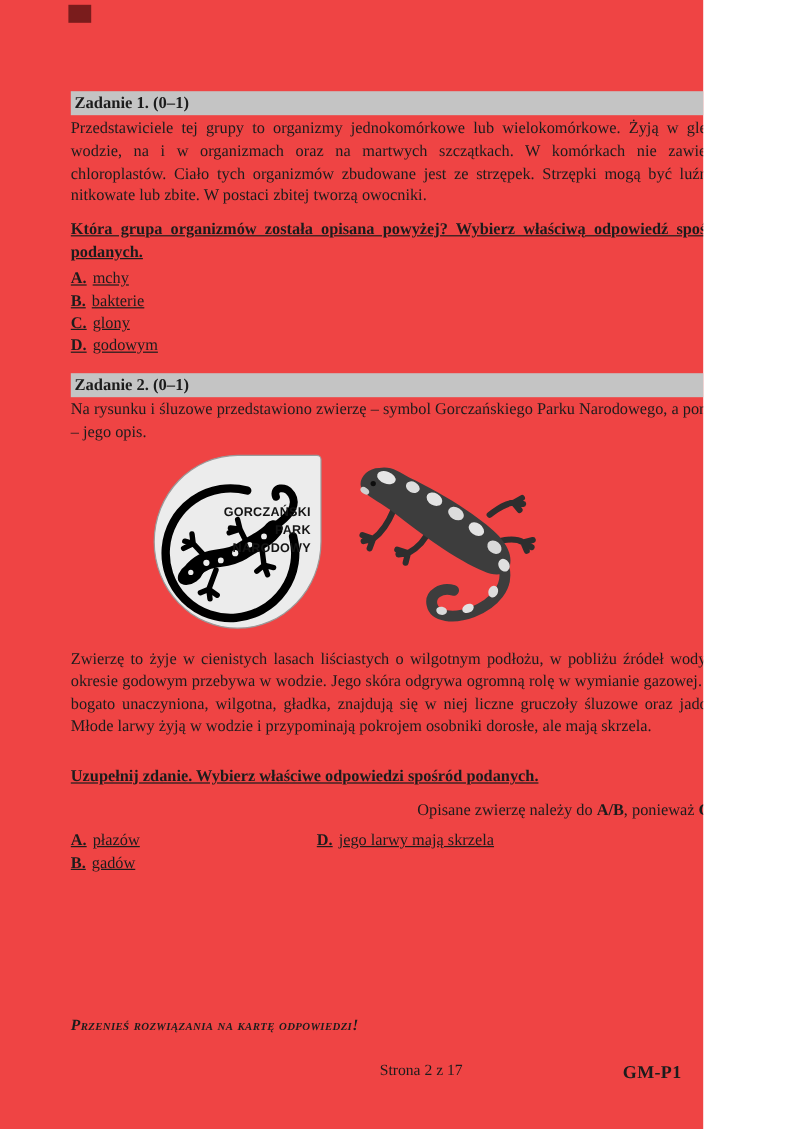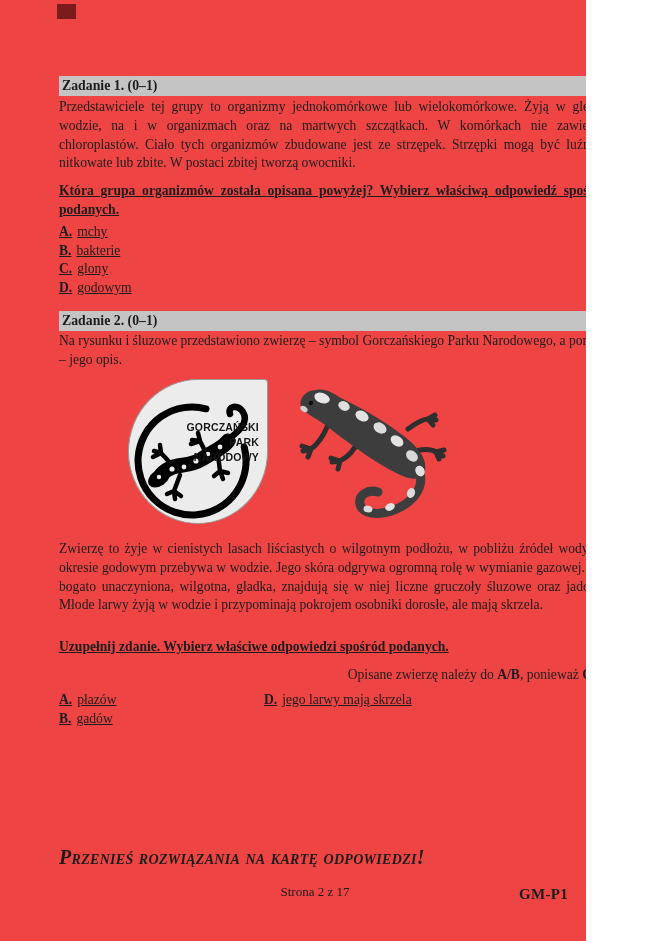--- a/index.html
+++ b/index.html
@@ -39,25 +39,26 @@
     font-size:10.5px; line-height:15px; color:#151515; letter-spacing:.2px;margin-top:24px;
   }
 
   
   .photo { position:absolute; left:292px; top:381px; width:168px; height:142px; }
 
   
   .footer-instr {
     position:absolute; left:59px; top:846px; width:550px;
     font-style:italic; font-weight:bold; font-variant:small-caps;
-    font-size:20px; letter-spacing:.3px;
+    font-size:13px; letter-spacing:.3px;
   }
   .page-num {
     position:absolute; left:0; top:884px; width:630px; text-align:center;
     font-size:13px;
+    padding-left:36px;
   }
   .form-code {
     position:absolute; left:519px; top:886px;
     font-size:15px; font-weight:bold; letter-spacing:.3px;
   }
 </style>
 </head>
 <body>
 
 <div class="page">

